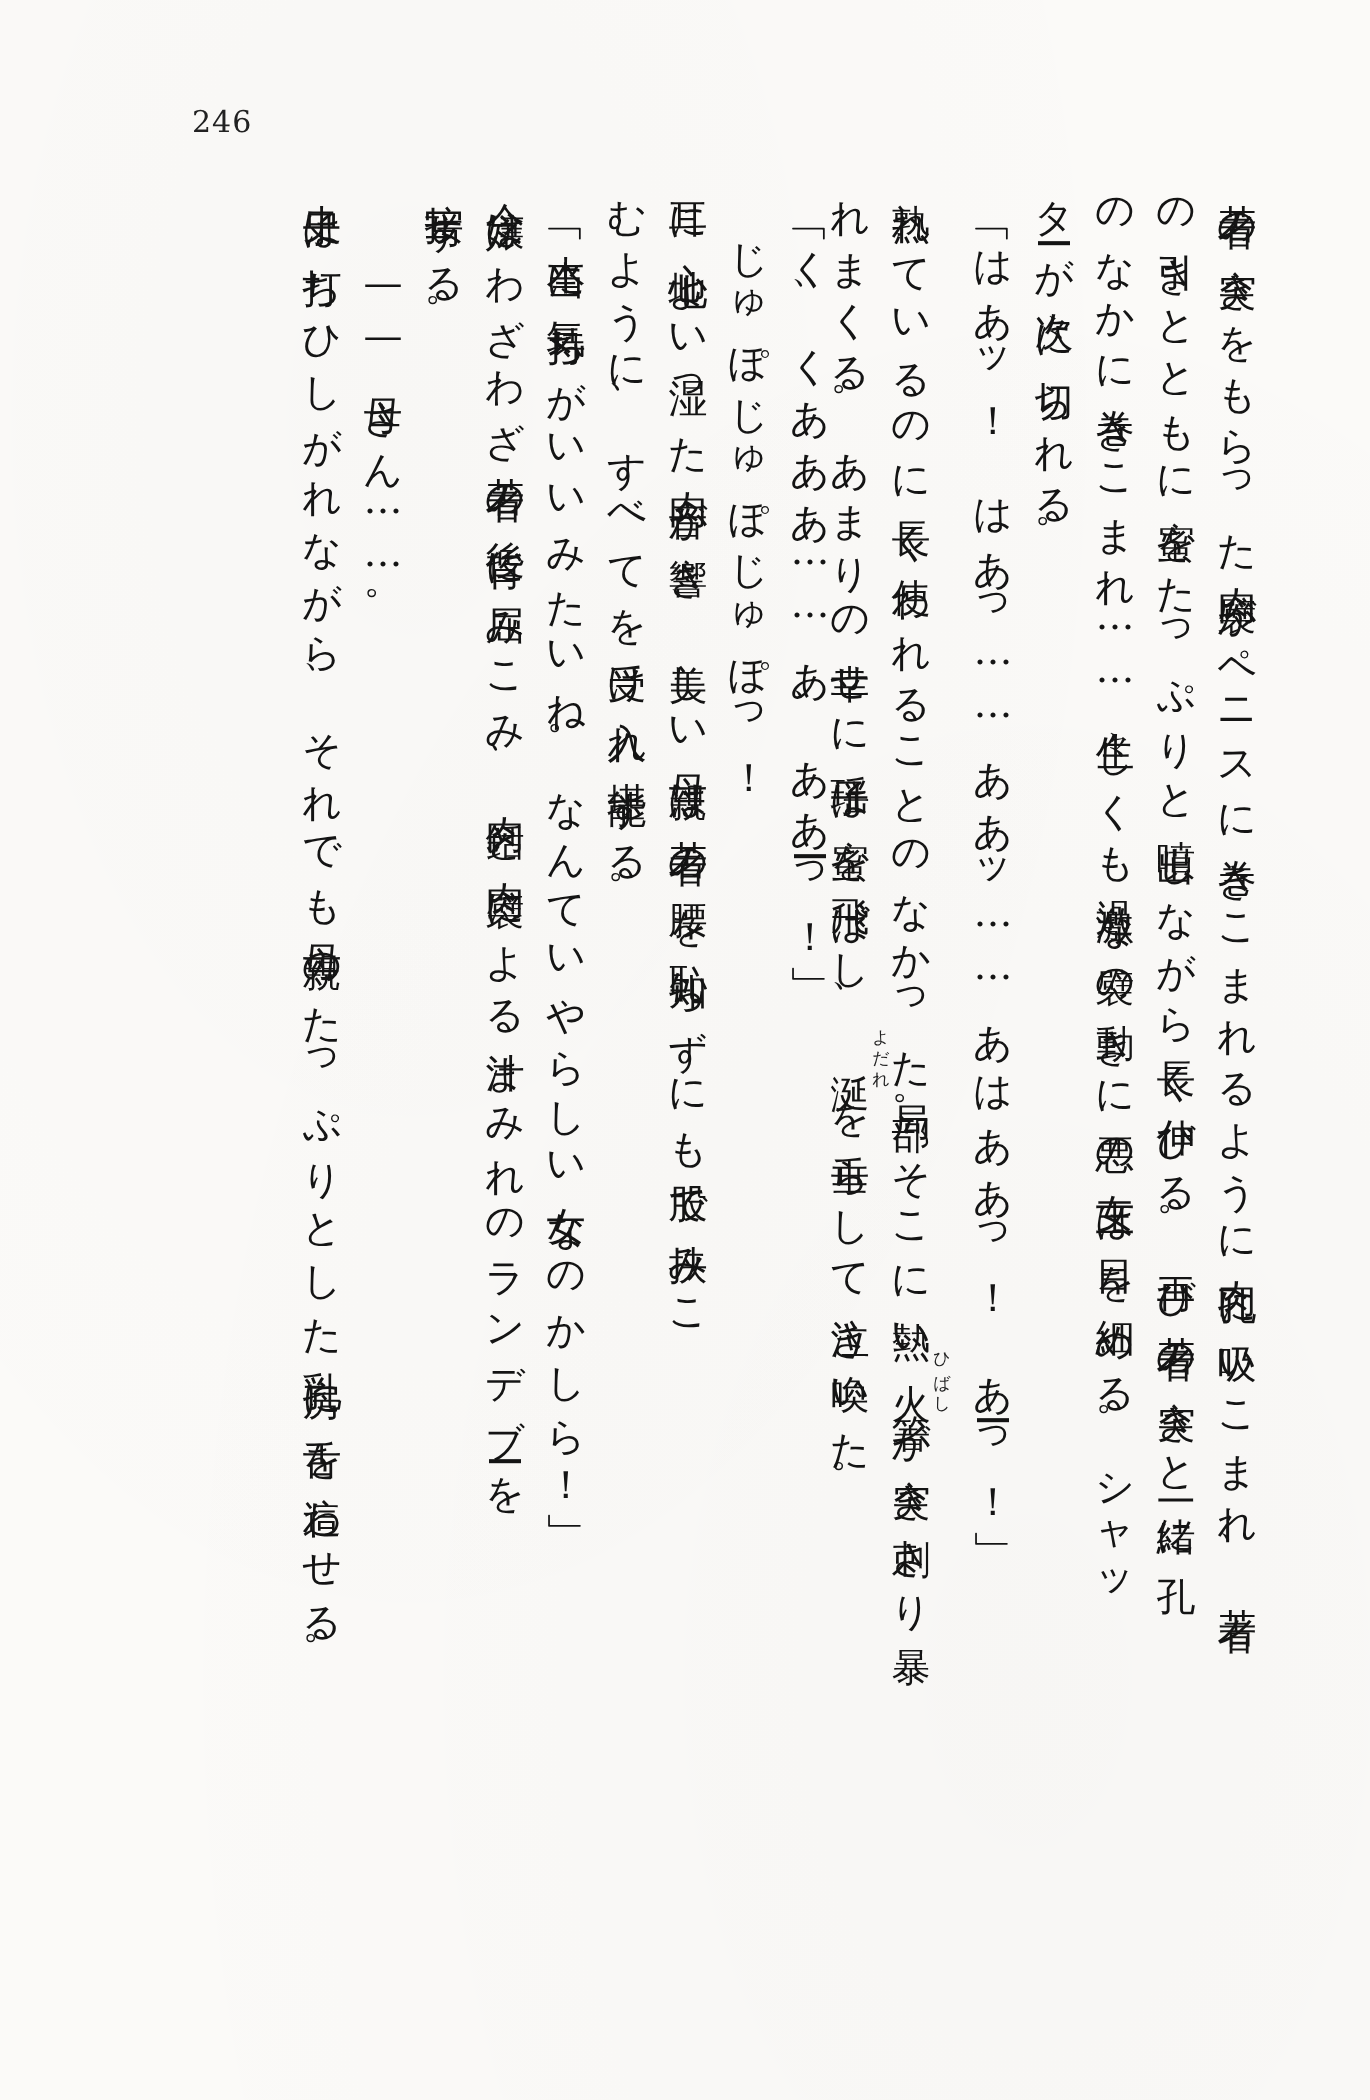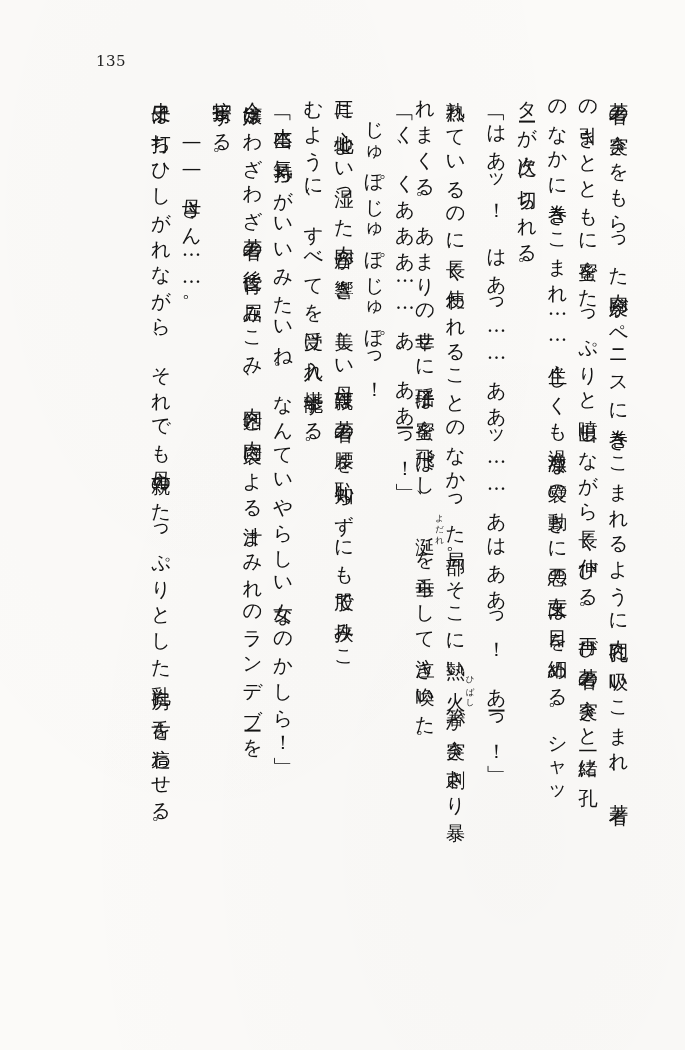--- a/index.html
+++ b/index.html
@@ -74,21 +74,21 @@
     font-size: 8.5px;
     letter-spacing: 1px;
     color: #222;
   }
 </style>
 </head>
 <body>
 
 <div class="page">
 
-  <div class="page-number">135</div>
+  <div class="page-number">246</div>
 
   <div class="body-area">
     <div class="vline">若者の突きをもらった肉襞がペニスに巻きこまれるように肉孔に吸いこまれ、若者</div>
     <div class="vline">の引きとともに蜜をたっぷりと噴出しながら長く伸びる。再び若者の突きと一緒に孔</div>
     <div class="vline">のなかに巻きこまれ……生々しくも過激な襞の動きに悪の女王は目を細める。シャッ</div>
     <div class="vline">ターが次々に切られる。</div>
     <div class="vline indent">「はあッ！　はあっ……ああッ……あはああっ！　あーっ！」</div>
     <div class="vline">熟れているのに長く使われることのなかった局部。そこに熱い<ruby>火箸<rt>ひばし</rt></ruby>が突き刺さり暴</div>
     <div class="vline">れまくる。あまりの幸せに瑶子は蜜を飛ばし、<ruby>涎<rt>よだれ</rt></ruby>を垂らして泣き喚いた。</div>
     <div class="vline indent">「く、くあああ……あ、ああーっ！」</div>

